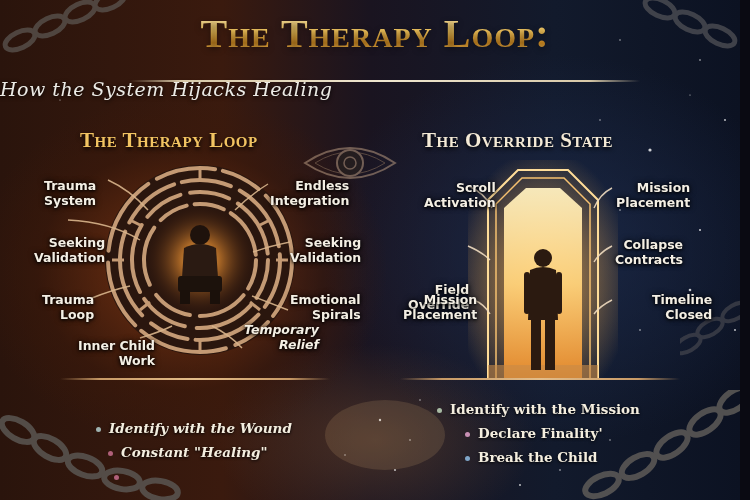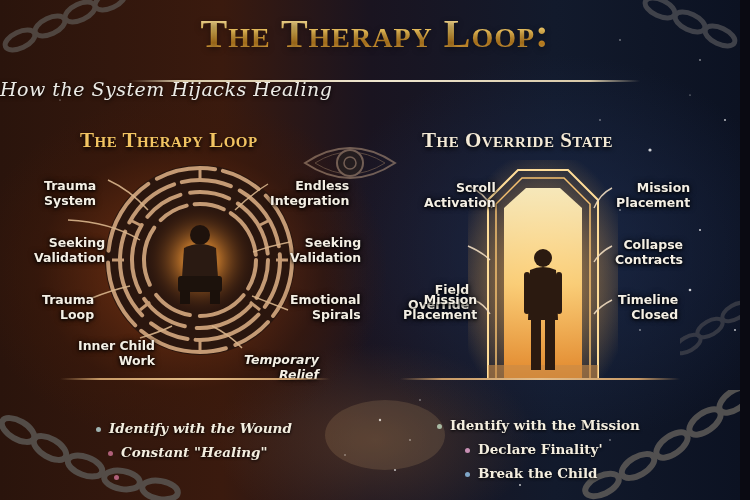--- a/index.html
+++ b/index.html
@@ -225,21 +225,21 @@
       <div>Loop</div>
   </div>
   <div class="label" style="left:290px;top:292px;">
     <div>Emotional</div>
       <div>Spirals</div>
   </div>
   <div class="label" style="left:78px;top:338px;">
     <div>Inner Child</div>
       <div>Work</div>
   </div>
-  <div class="label it" style="left:244px;top:352px;">
+  <div class="label it" style="left:244px;top:322px;">
     <div>Temporary</div>
       <div>Relief</div>
   </div>
 
   <svg class="portal" width="150" height="230" viewBox="0 0 150 230">
     <defs>
       <linearGradient id="portalFill" x1="0" y1="0" x2="0" y2="1">
         <stop offset="0%" stop-color="#fff0c0"></stop>
         <stop offset="50%" stop-color="#ffd27a"></stop>
         <stop offset="100%" stop-color="#e98a2a"></stop>
@@ -289,31 +289,31 @@
       <div>Override</div>
   </div>
   <div class="label" style="left:615px;top:237px;">
     <div>Collapse</div>
       <div>Contracts</div>
   </div>
   <div class="label" style="left:403px;top:292px;">
     <div>Mission</div>
       <div>Placement</div>
   </div>
-  <div class="label" style="left:618px;top:292px;">
+  <div class="label" style="left:618px;top:292px;padding-left:34px;">
     <div>Timeline</div>
       <div>Closed</div>
   </div>
 
   <div class="divider" style="left:60px;width:270px;"></div>
   <div class="divider" style="left:400px;width:280px;"></div>
 
   <ul class="bullets left" style="left:96px;top:387px;">
     <li><span class="dot" style="background:#9fb3b0"></span><span>Identify with the Wound</span></li>
     <li style="padding-left:12px"><span class="dot" style="background:#b0607a"></span><span>Constant "Healing"</span></li>
     <li style="padding-left:18px"><span class="dot" style="background:#b0607a"></span></li>
   </ul>
-  <ul class="bullets right" style="left:437px;top:384px;">
+  <ul class="bullets right" style="left:437px;top:368px;">
     <li><span class="dot" style="background:#a9bba4"></span><span>Identify with the Mission</span></li>
     <li style="padding-left:28px"><span class="dot" style="background:#c890b4"></span><span>Declare Finality'</span></li>
     <li style="padding-left:28px"><span class="dot" style="background:#7fa6c8"></span><span>Break the Child</span></li>
   </ul>
 </div>
 
 </body></html>

